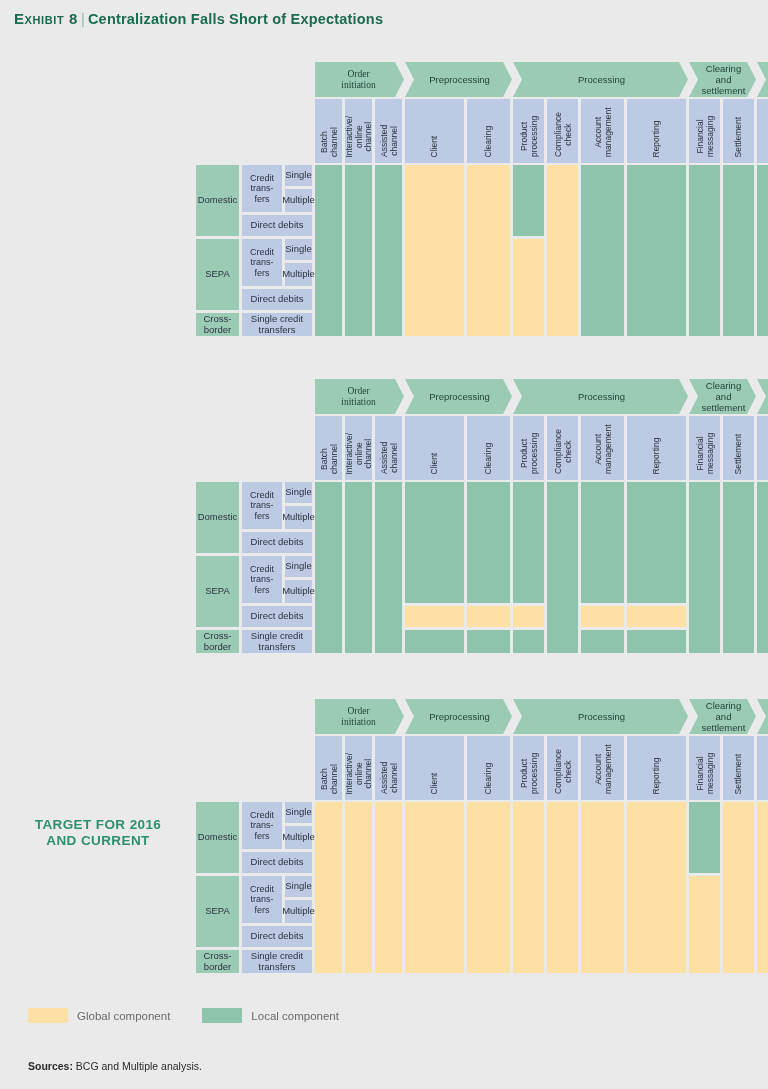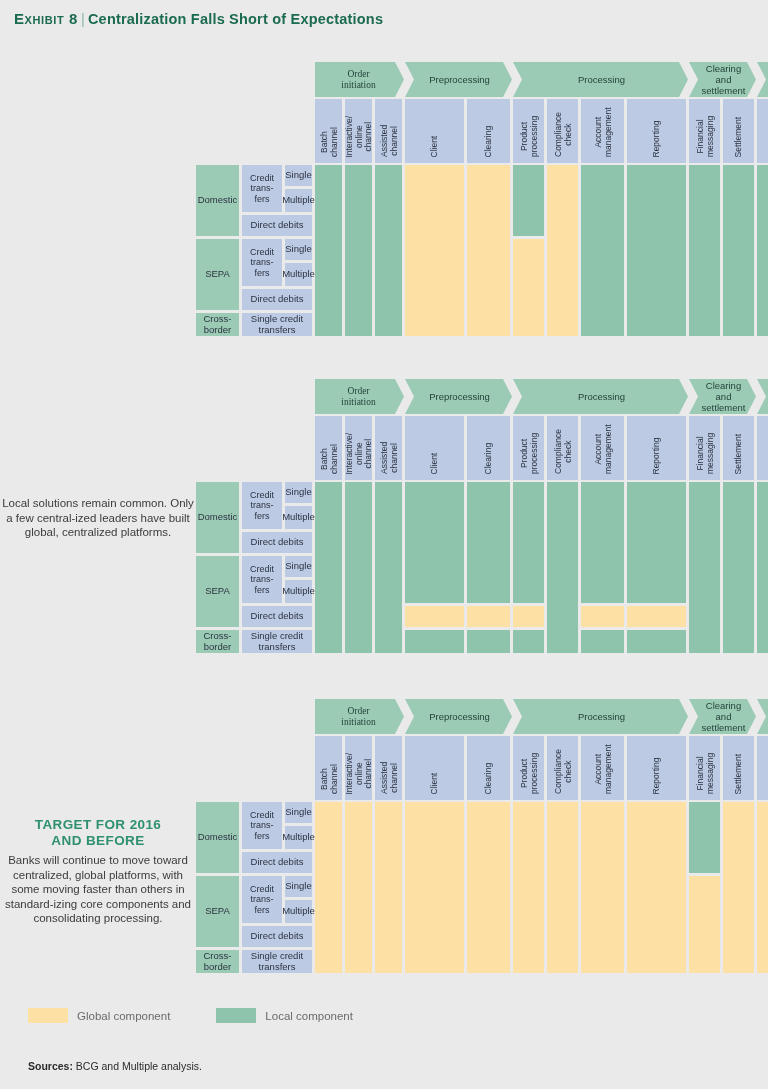--- a/index.html
+++ b/index.html
@@ -87,21 +87,21 @@
   .rl.grp{background:#9ccbb5;}
   .rl.sub{background:#bdcae4;}
 
   
   .cells{position:absolute;left:119px;top:103px;}
   .cell{position:absolute;box-sizing:border-box;}
   .glob{background:#fde0a4;}
   .loc{background:#8dc4ab;}
 
   
-  .legend{position:absolute;left:28px;top:1008px;display:flex;gap:24px;}
+  .legend{position:absolute;left:28px;top:1008px;display:flex;gap:10px;}
   .legend .item{display:flex;align-items:center;gap:9px;margin-right:22px;}
   .legend .sw{width:40px;height:15px;display:block;}
   .legend .lb{font-size:11.5px;color:#6b6b6b;}
 
   
   .sources{position:absolute;left:28px;top:1060px;font-size:10.5px;color:#2b2b2b;}
   .sources b{font-weight:bold;}
 </style>
 </head>
 <body>
@@ -194,21 +194,20 @@
         <div class="cell loc" style="left: 312px; top: 0px; width: 59px; height: 171px; background: rgb(141, 196, 171);"></div>
         <div class="cell loc" style="left: 374px; top: 0px; width: 31px; height: 171px; background: rgb(141, 196, 171);"></div>
         <div class="cell loc" style="left: 408px; top: 0px; width: 31px; height: 171px; background: rgb(141, 196, 171);"></div>
         <div class="cell loc" style="left: 442px; top: 0px; width: 43px; height: 171px; background: rgb(141, 196, 171);"></div>
       </div>
   </div>
 </div>
 
 <div class="panel" id="panel1">
   <div class="narr">
-    <div class="bd">Local solutions remain common. Only a few central-ized leaders have built global, centralized platforms.</div>
   </div>
   <div class="chart">
     <div class="stages">
         <div class="stage first" style="left: 0px; width: 89px; background: rgb(156, 203, 181);">
           <div>Order<br>initiation</div>
         </div>
         <div class="stage" style="left: 90px; width: 107px; background: rgb(156, 203, 181);">
           <div>Preprocessing</div>
         </div>
         <div class="stage" style="left: 198px; width: 175px; background: rgb(156, 203, 181);">
@@ -295,23 +294,22 @@
         <div class="cell loc" style="left: 408px; top: 0px; width: 31px; height: 171px; background: rgb(141, 196, 171);"></div>
         <div class="cell loc" style="left: 442px; top: 0px; width: 43px; height: 171px; background: rgb(141, 196, 171);"></div>
       </div>
   </div>
 </div>
 
 <div class="panel" id="panel2">
   <div class="narr">
     <div class="hd">
       <div>TARGET FOR 2016</div>
-      <div>AND BEFORE</div>
+      <div>AND CURRENT</div>
     </div>
-    <div class="bd">Banks will continue to move toward centralized, global platforms, with some moving faster than others in standard-izing core components and consolidating processing.</div>
   </div>
   <div class="chart">
     <div class="stages">
         <div class="stage first" style="left: 0px; width: 89px; background: rgb(156, 203, 181);">
           <div>Order<br>initiation</div>
         </div>
         <div class="stage" style="left: 90px; width: 107px; background: rgb(156, 203, 181);">
           <div>Preprocessing</div>
         </div>
         <div class="stage" style="left: 198px; width: 175px; background: rgb(156, 203, 181);">

